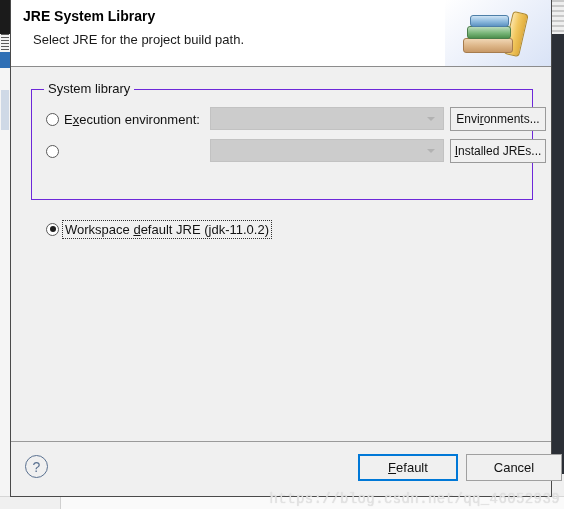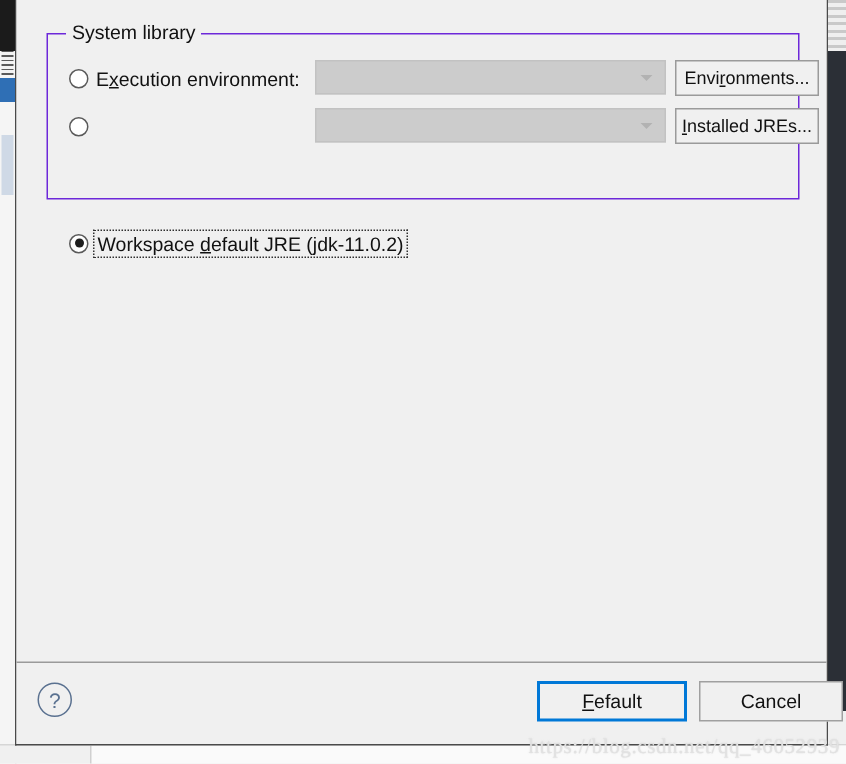--- a/index.html
+++ b/index.html
@@ -399,21 +399,21 @@
   }
 
   .watermark {
     position: absolute;
     right: 4px;
     bottom: 2px;
     font-size: 14px;
     color: #e2e2e2;
     letter-spacing: 0.4px;
     white-space: nowrap;
-    font-family: Liberation Serif, serif;
+    font-family: Liberation Mono, monospace;
     text-shadow: 0 0 1px rgba(190,190,190,0.6);
     pointer-events: none;
     z-index: 5;
   }
 </style>
 </head>
 <body>
 
 <div id="desktop">
   <div class="bg-left-strip"></div>
@@ -425,20 +425,32 @@
   <div class="bg-right-scroll"></div>
   <div class="bg-right-panel"></div>
   <div class="bg-right-panel2"></div>
   <div class="bg-bottom-strip"></div>
   <div class="bg-bottom-inner"></div>
 </div>
 
 <div id="dialog">
 
 
+  <div class="header">
+    <div class="header-title">JRE System Library</div>
+    <div class="header-sub">Select JRE for the project build path.</div>
+    <div class="header-art">
+      <div class="books">
+        <div class="book book-lean"></div>
+        <div class="book book-bottom"></div>
+        <div class="book book-mid"></div>
+        <div class="book book-top"></div>
+      </div>
+    </div>
+  </div>
 
   <div class="body">
     <div class="groupbox">
       <div class="group-label">System library</div>
 
       <div class="row row-1">
         <span class="radio"></span>
         <span class="radio-label"><span>E</span><span class="mn">x</span><span>ecution environment:</span></span>
       </div>
       <div class="combo" style="top:17px;">

